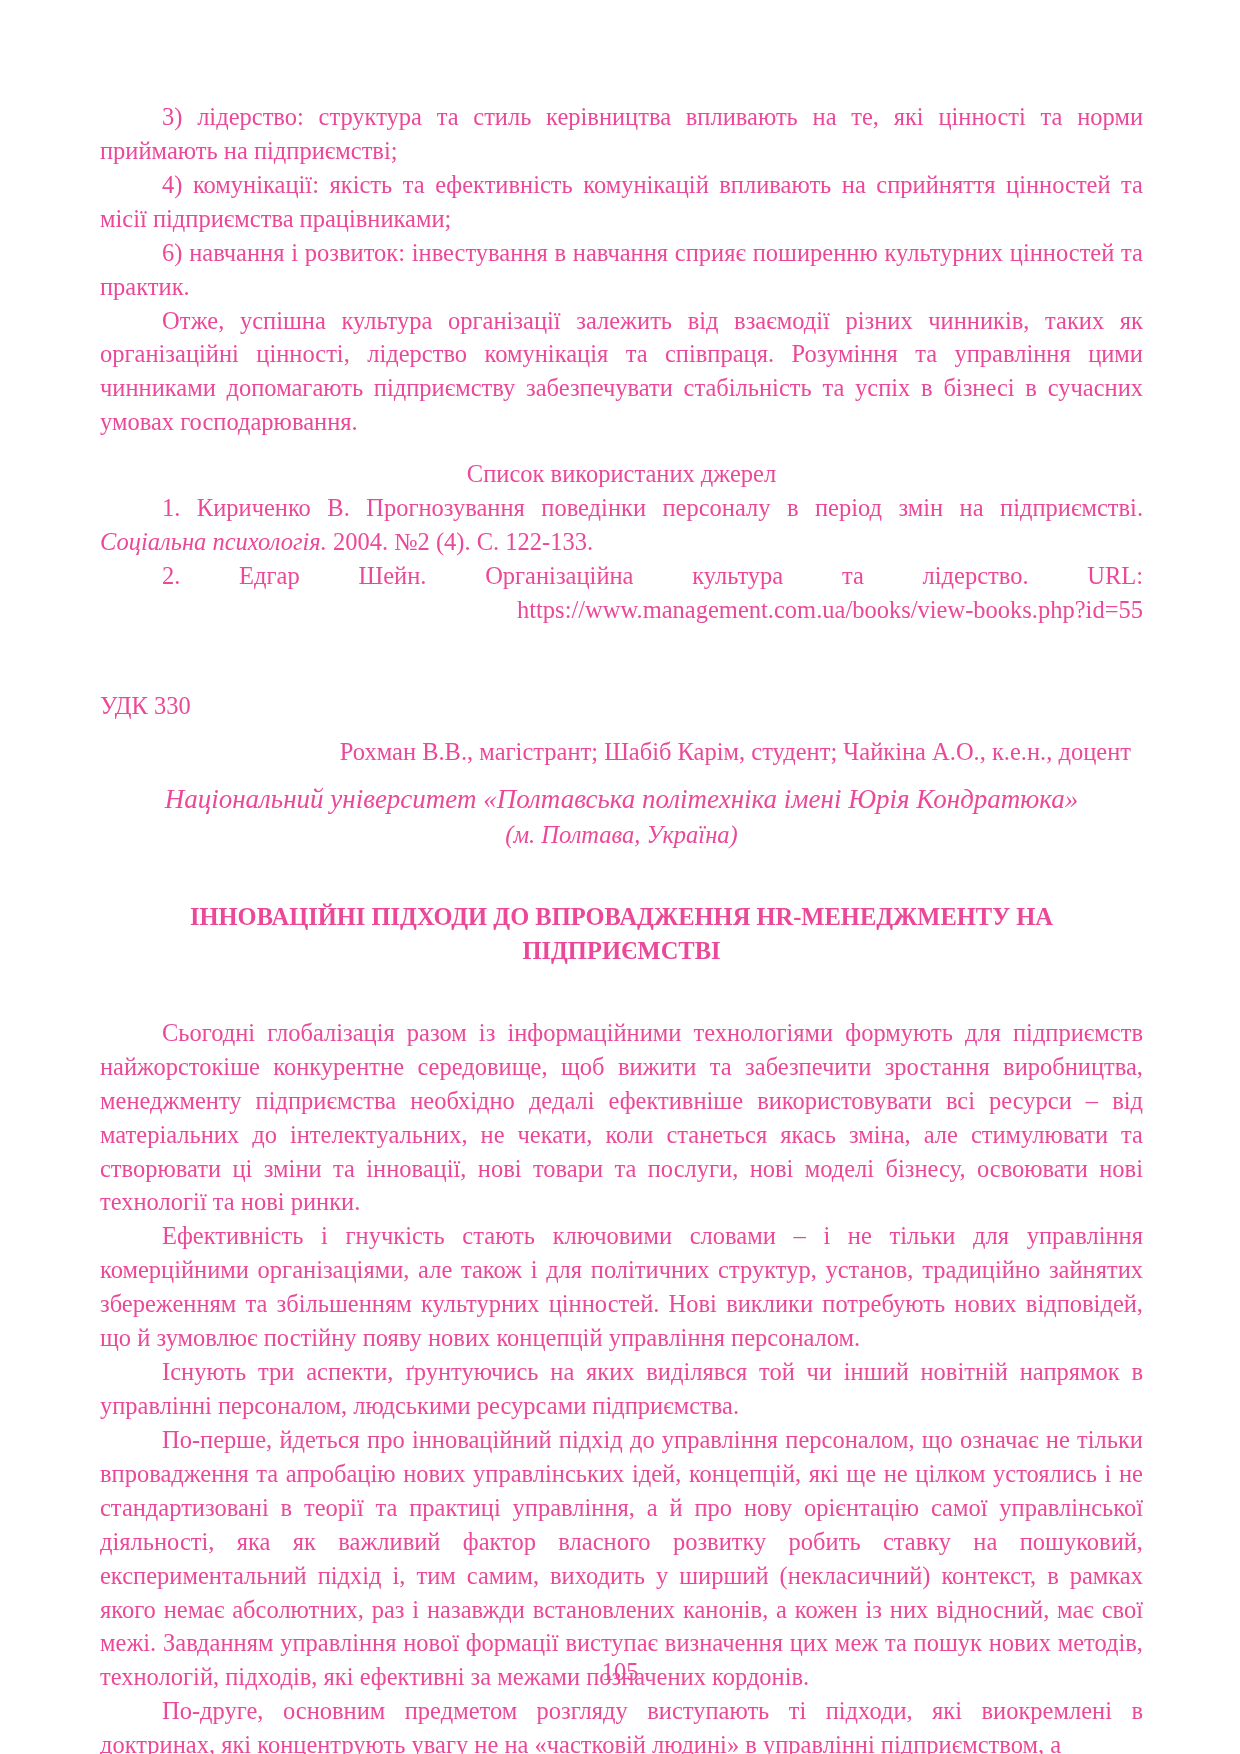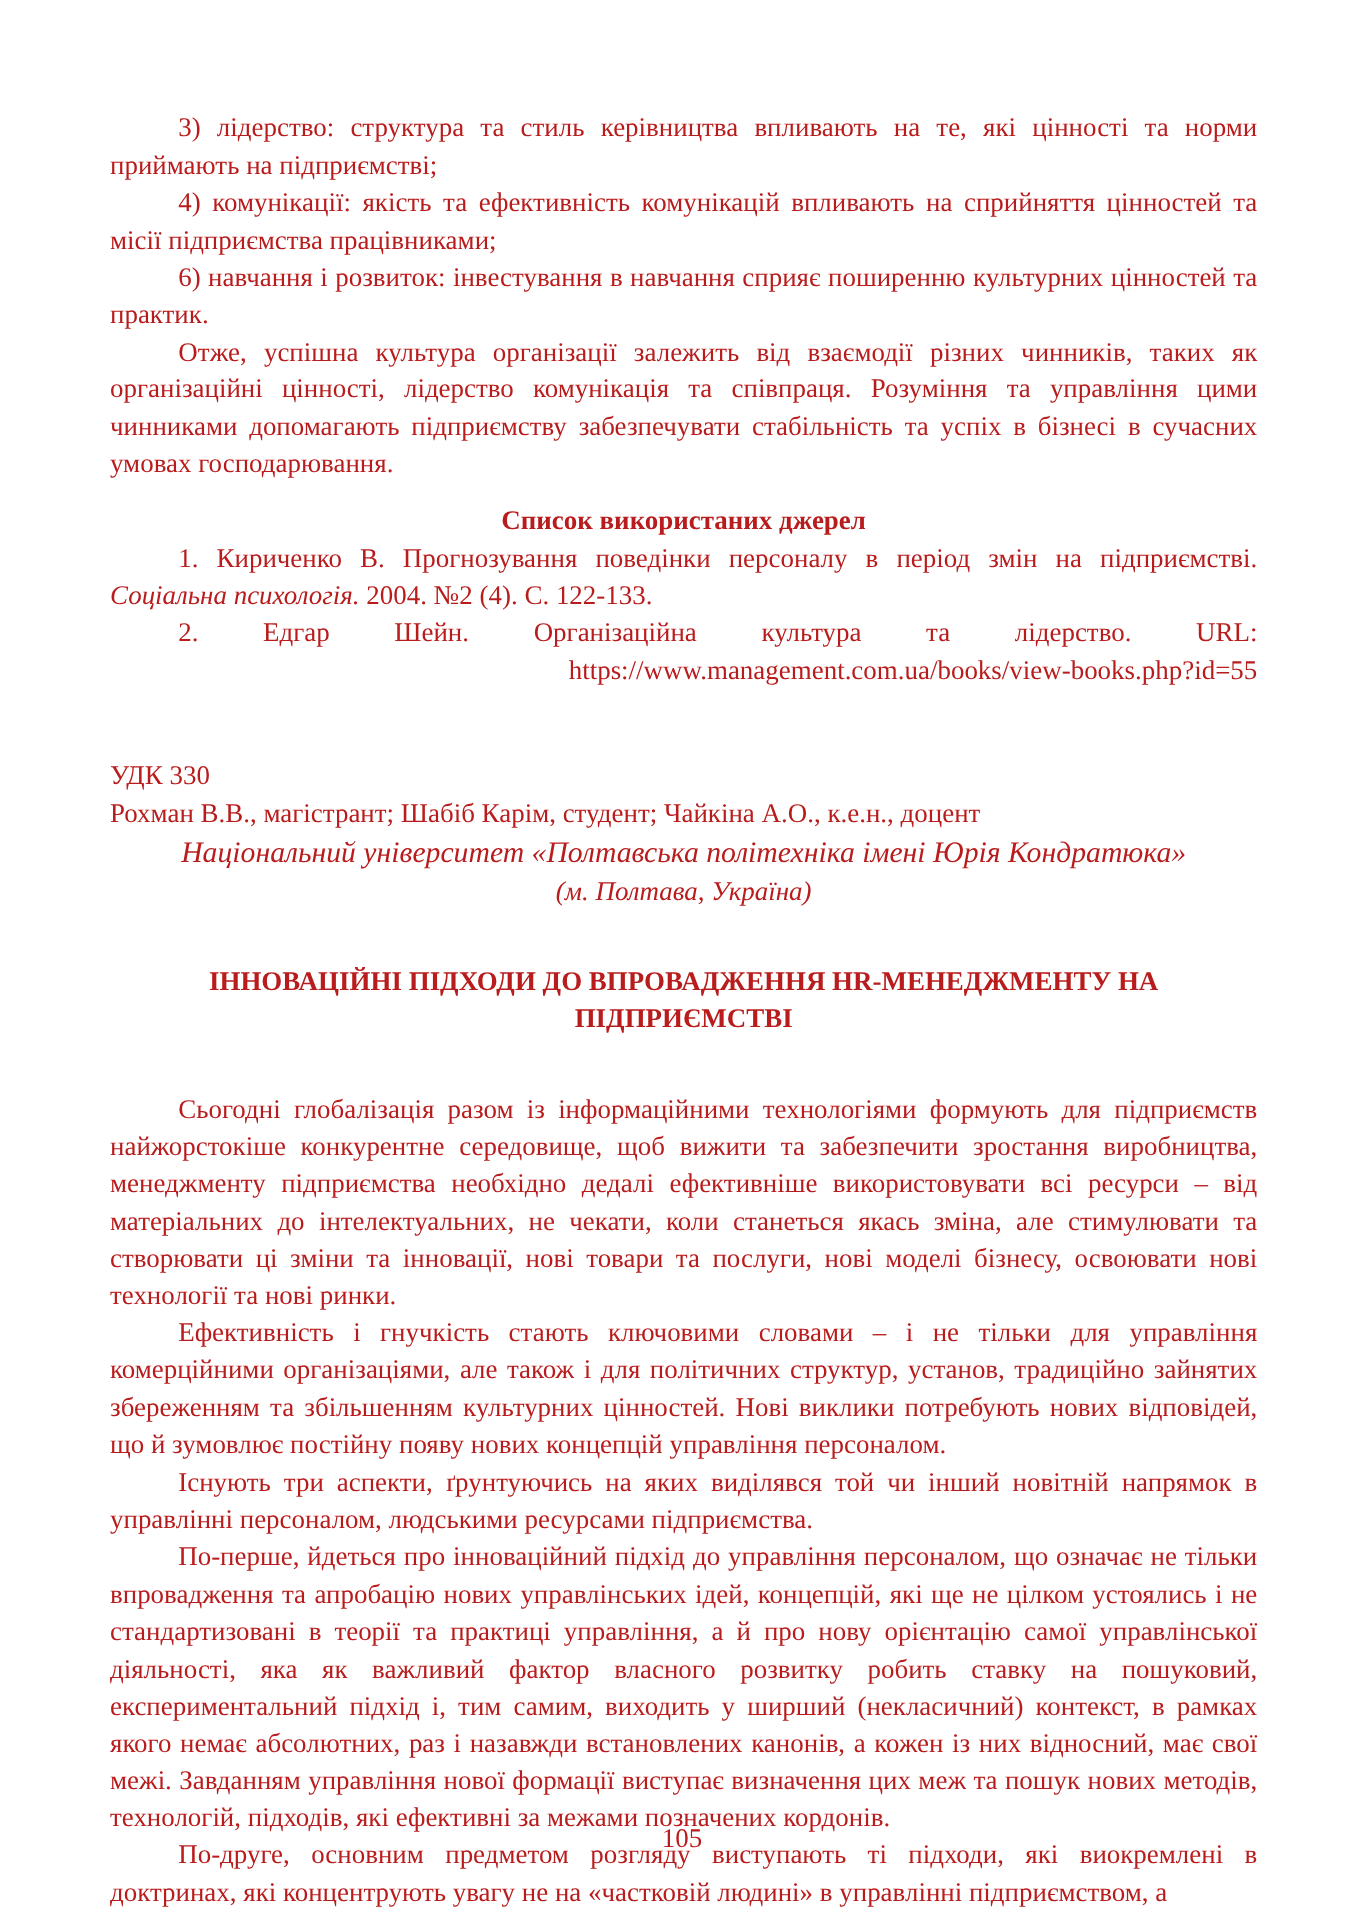--- a/index.html
+++ b/index.html
@@ -8,21 +8,21 @@
     background: #ffffff;
   }
   .page {
     position: relative;
     width: 1240px;
     height: 1754px;
     background: #ffffff;
     margin: 0 auto;
     box-sizing: border-box;
     font-family: "Liberation Serif", "DejaVu Serif", serif;
-    color: #b91c1c;
+    color: #ec4899;
   }
   .content {
     position: absolute;
     left: 100px;
     top: 100px;
     width: 1043px;
   }
   p {
     margin: 0;
     font-size: 24.5px;
@@ -31,37 +31,37 @@
     text-justify: inter-word;
     hyphens: none;
   }
   p.indent {
     text-indent: 62px;
   }
   .section-heading {
     margin: 0;
     font-size: 24.5px;
     line-height: 1.385;
-    font-weight: bold;
+    font-weight: normal;
     text-align: center;
   }
   .spacer-sm { height: 18px; }
   .spacer-md { height: 48px; }
   .spacer-lg { height: 62px; }
   .udk {
     margin: 0;
     font-size: 24.5px;
     line-height: 1.385;
     text-align: left;
   }
   .authors {
-    margin: 0;
+    margin: 12px;
     font-size: 24.5px;
     line-height: 1.385;
-    text-align: left;
+    text-align: right;
   }
   .affiliation {
     margin: 0;
     font-size: 27px;
     line-height: 1.385;
     text-align: center;
     font-style: italic;
   }
   .city {
     margin: 0;

